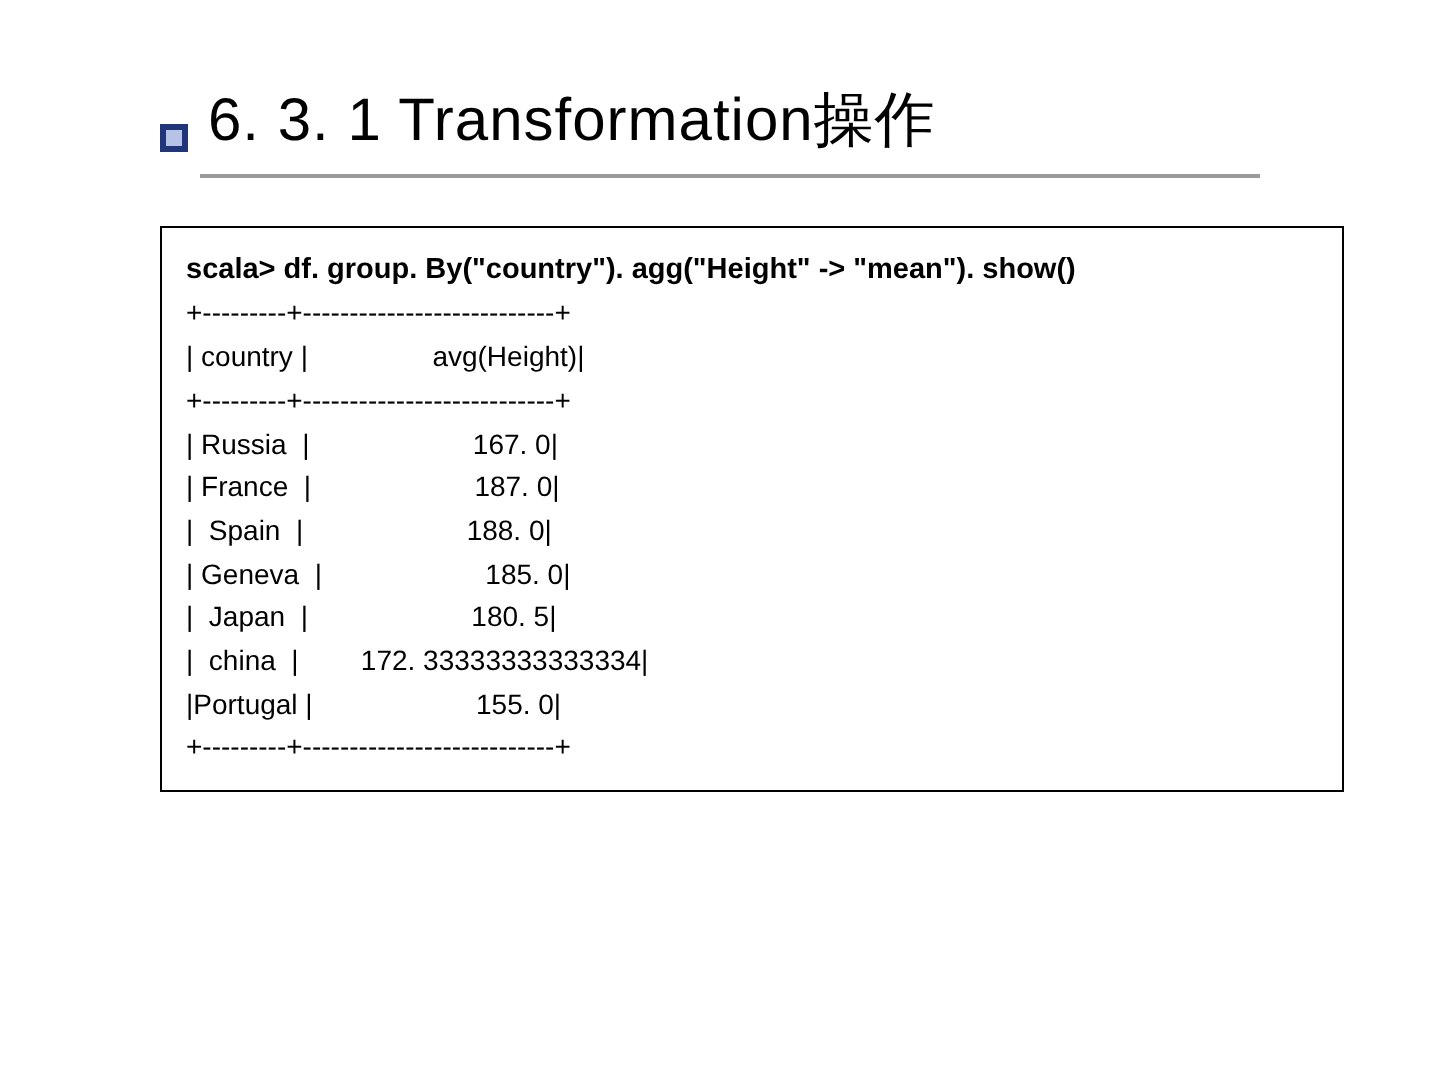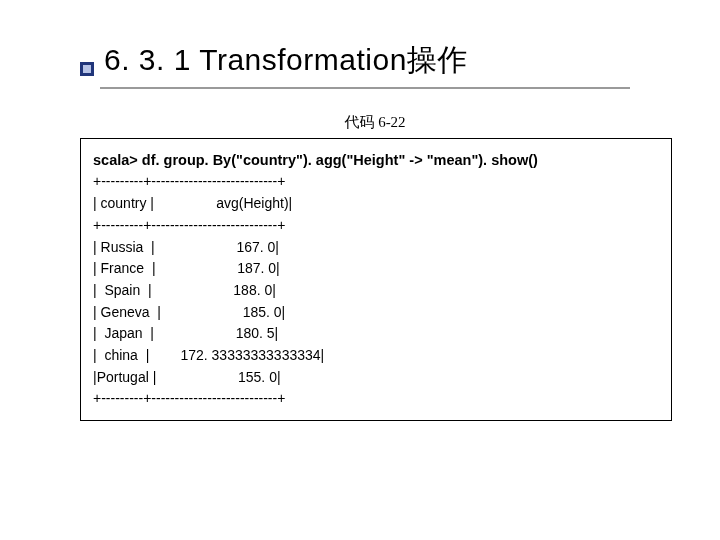--- a/index.html
+++ b/index.html
@@ -74,21 +74,20 @@
 
   <div class="title-row">
     <svg class="bullet" viewBox="0 0 14 14">
       <rect x="0" y="0" width="14" height="14" fill="#20357a"></rect>
       <rect x="3" y="3" width="8" height="8" fill="#b7c3e6"></rect>
     </svg>
     <div class="title">6. 3. 1 Transformation操作</div>
   </div>
   <div class="rule"></div>
 
-  <div class="caption">代码 6-22</div>
 
   <div class="code-box">
     <div class="cmd">scala&gt; df. group. By("country"). agg("Height" -&gt; "mean"). show()</div>
     <div class="out" id="output">+---------+---------------------------+
 | country |                avg(Height)|
 +---------+---------------------------+
 | Russia  |                     167. 0|
 | France  |                     187. 0|
 |  Spain  |                     188. 0|
 | Geneva  |                     185. 0|

